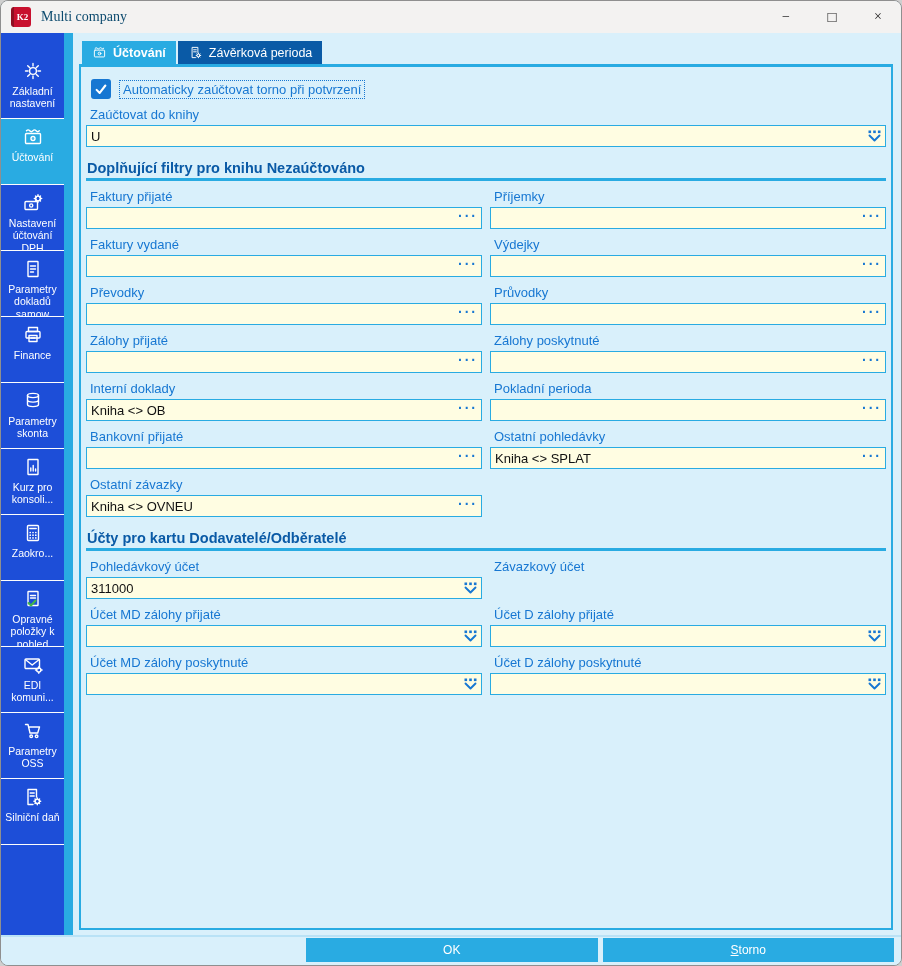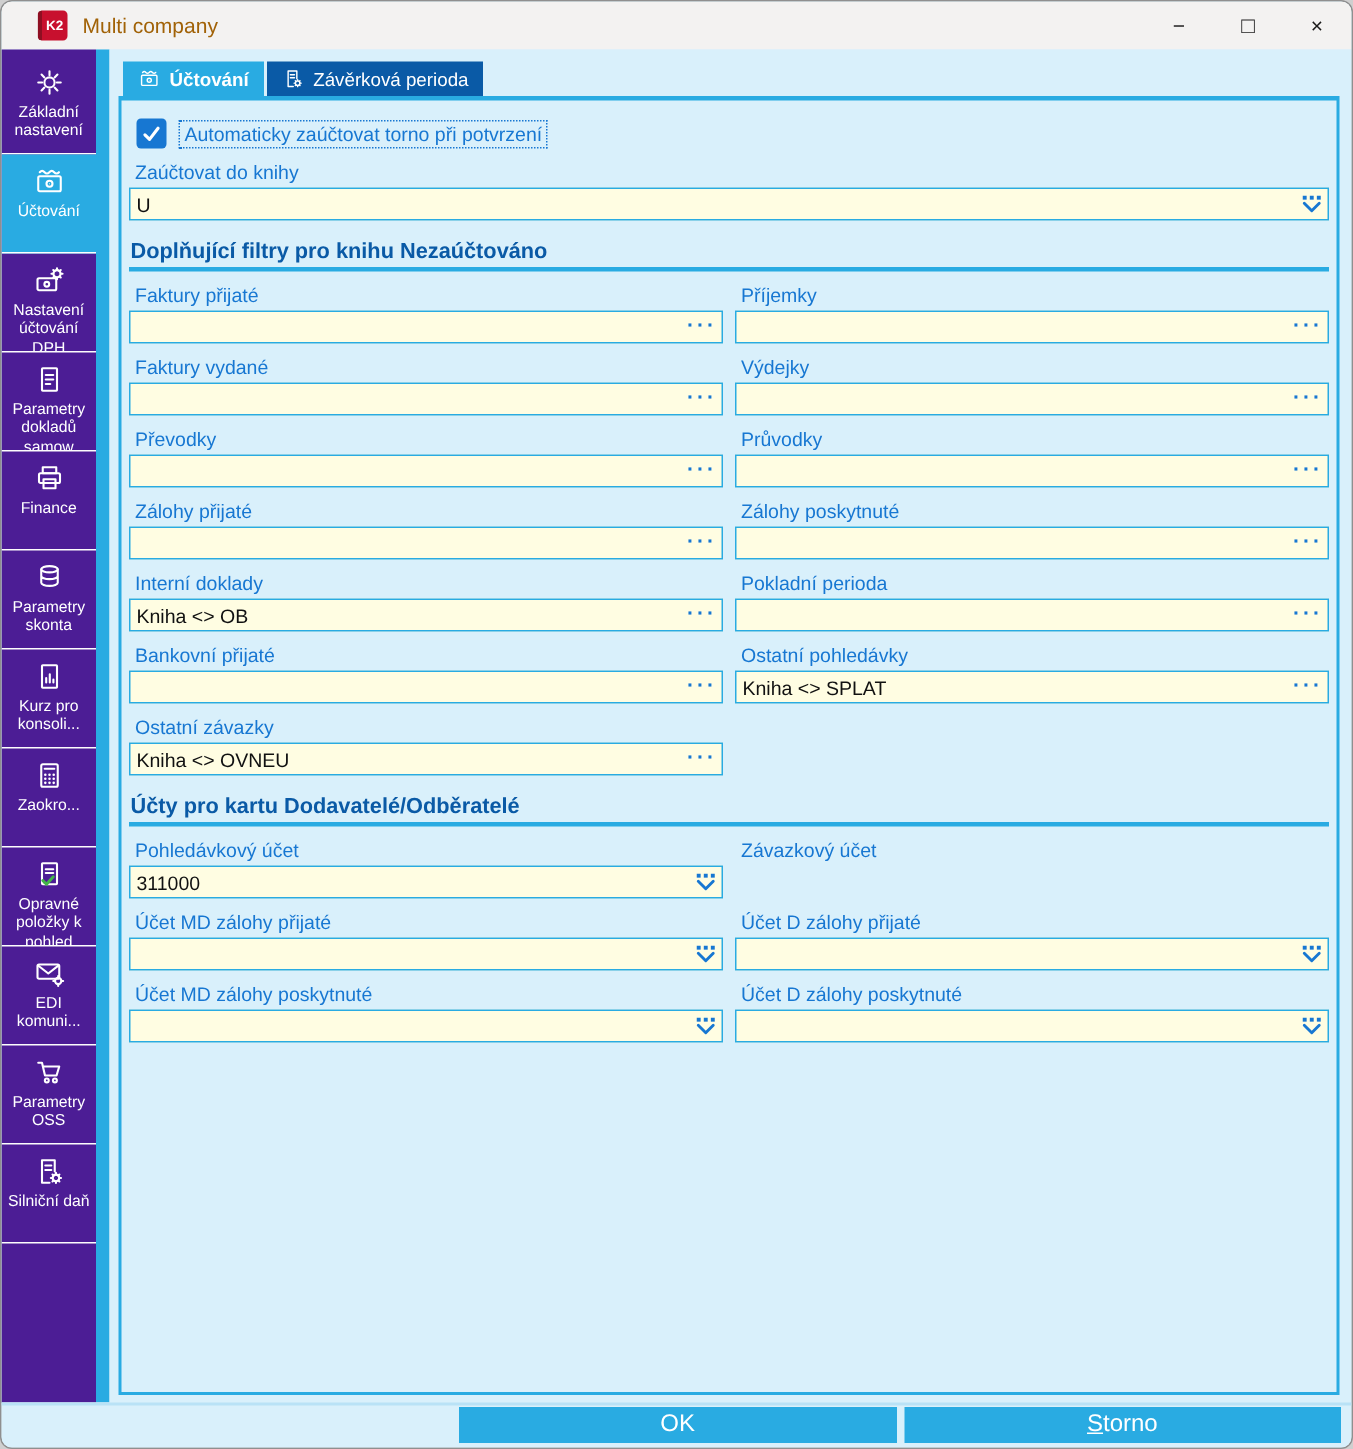--- a/index.html
+++ b/index.html
@@ -11,40 +11,40 @@
     position:relative;
   }
   .window {
     position:absolute; left:0; top:0; width:902px; height:966px;
     border:1px solid #8f8f8f; border-radius:8px; overflow:hidden;
     background:#D9F0FB; display:flex; flex-direction:column;
   }
   
   .titlebar {
     height:32px; flex:none; background:#F3F2F1;
-    display:flex; align-items:center; padding-left:24px;
+    display:flex; align-items:center; padding-left:10px;font-family:Liberation Serif, serif;
   }
   .k2logo {
     width:20px; height:20px; background:#C8102E; border-radius:3px;
     color:#fff; font-size:9px; font-weight:bold;
     display:flex; align-items:center; justify-content:center;
     border-left:3px solid #8e0f22;
   }
-  .wintitle { margin-left:10px; font-size:14px; color:#a16207; }
+  .wintitle { margin-left:10px; font-size:14px; color:#0c4a6e; }
   .wincontrols { margin-left:auto; display:flex; height:32px; }
   .winbtn {
     width:46px; height:32px; display:flex; align-items:center; justify-content:center;
     font-size:14px; color:#1a1a1a; cursor:pointer;
   }
   .winbtn.max { font-size:15px; }
   
   .main { flex:1; display:flex; min-height:0; }
   .sidebar {
-    width:63px; flex:none; background:#4c1d95;
-    display:flex; flex-direction:column; padding-top:4px; overflow:hidden;
+    width:63px; flex:none; background:#1d4ed8;
+    display:flex; flex-direction:column; padding-top:20px; overflow:hidden;
   }
   .side-item {
     height:66px; flex:none; border-bottom:1px solid #fdfdfd;
     display:flex; flex-direction:column; align-items:center;
     color:#fff; cursor:pointer; overflow:hidden;
   }
   .side-item.active { background:#29ABE2; }
   .side-icon { margin:7px 0 3px 0; height:22px; flex:none; }
   .side-label {
     font-size:10.5px; line-height:1.18; text-align:center;
@@ -101,21 +101,21 @@
   .fields { display:grid; grid-template-columns:1fr 1fr; column-gap:8px; }
   
   .footer {
     flex:none; height:30px; background:#D9F0FB;
     border-top:2px solid #b9e2f6;
     display:flex; align-items:center; gap:5px;
     padding:1px 7px 4px 305px;
   }
   .footer button {
     flex:1; height:24px; background:#29ABE2; border:none;
-    color:#fff; font-size:16px; font-family:"Liberation Sans", sans-serif;
+    color:#fff; font-size:12px; font-family:"Liberation Sans", sans-serif;
     cursor:pointer;
   }
   svg { display:block; }
 </style>
 </head>
 <body>
 
 <div class="window">
 
   <div class="titlebar">

